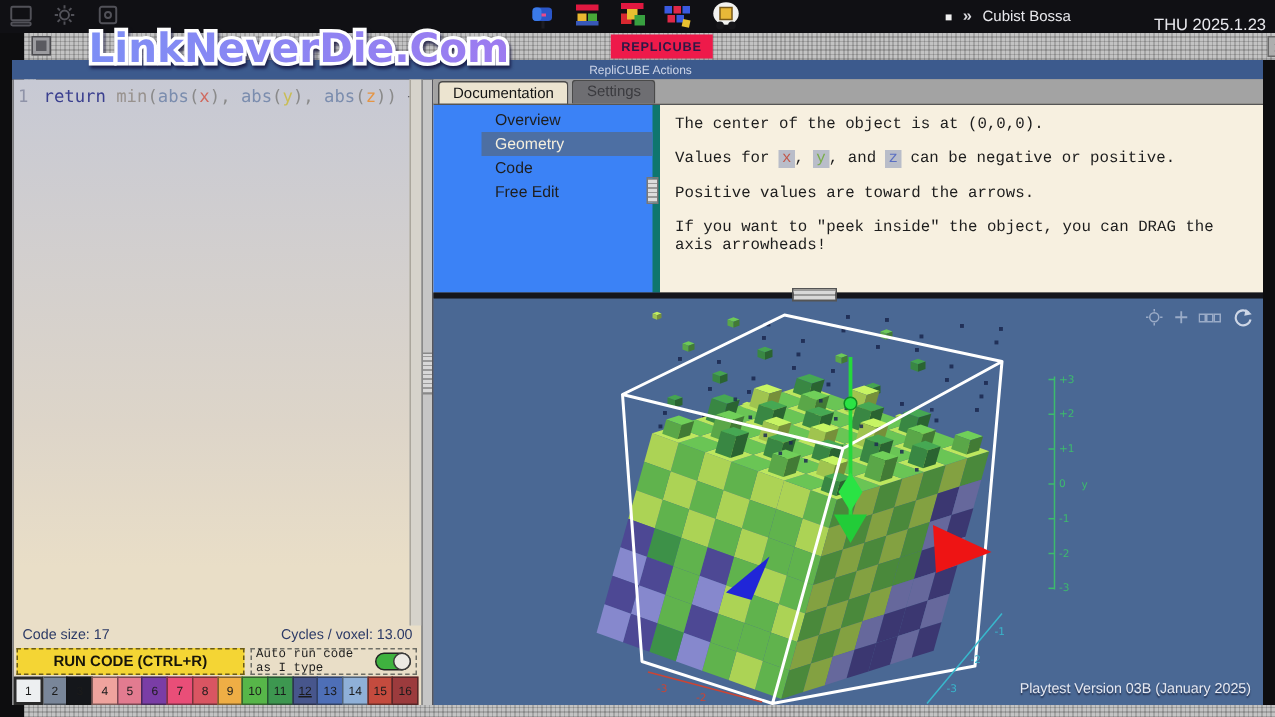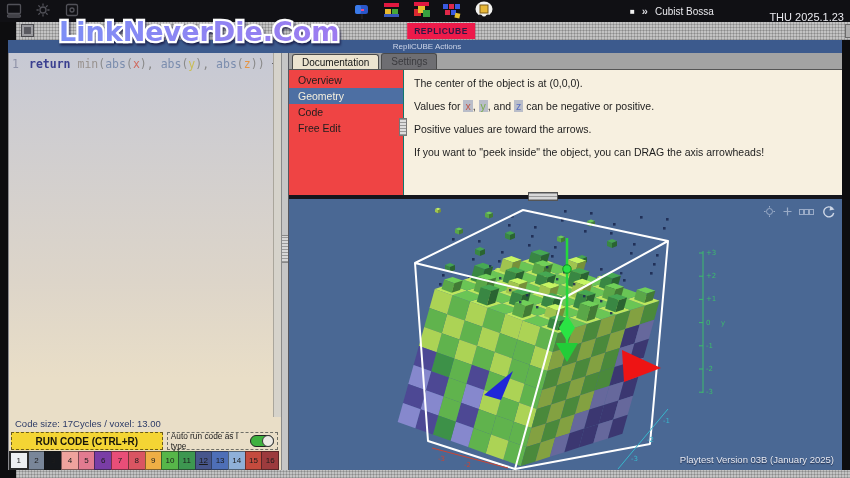--- a/index.html
+++ b/index.html
@@ -32,59 +32,59 @@
   
   .actionsbar{position:absolute;left:8px;top:40px;width:834px;height:13px;background:#3c5a8d;color:#cdd5e8;
     font-size:8px;line-height:13px;padding-left:4px;box-sizing:border-box;text-align:center;}
   
   .left-panel{position:absolute;left:8px;top:53px;width:273px;height:417px;
     background:linear-gradient(#c7c9d4 0%,#ddd5c9 55%,#e9dec7 78%,#e9dec7 100%);border-left:1px solid #8a8a8e;box-sizing:border-box;}
   .code-area{position:absolute;left:0;top:0;right:0;height:364px;}
   .code-line{display:flex;padding:4px 2px 0 3px;font-family:"DejaVu Sans Mono",monospace;font-size:11.5px;white-space:pre;}
   .gutter{width:17px;color:#8f93a8;flex:none;}
   .editor-scroll{position:absolute;right:0;top:0;width:7px;height:364px;background:#d6d3cb;border-left:1px solid #aaa69c;}
-  .seg-kw{color:#3a3f8f;font-weight:bold;}
+  .seg-kw{color:#3a3f8f;font-weight:normal;}
   .seg-fn{color:#98928e;}
   .seg-fnb{color:#7b8dae;}
   .seg-pn{color:#8a8a8a;}
   .seg-vx{color:#d06a5f;}
   .seg-vy{color:#c9bd55;}
   .seg-vz{color:#e59544;}
   .seg-op{color:#63636a;}
   .seg-num{color:#4f4f5c;}
-  .stats-row{position:absolute;left:0;right:0;top:364px;height:14px;display:flex;
+  .stats-row{position:absolute;left:0;right:0;top:364px;height:14px;display:flex;justify-content:space-between;
     padding:1px 6px 0;font-size:9.5px;color:#2c3a66;box-sizing:border-box;}
   .run-row{position:absolute;left:2px;right:3px;top:379px;height:18px;display:flex;gap:4px;}
   .run-btn{flex:1.45;background:#f4d534;border:1px dashed #6b5b16;font-weight:bold;font-size:10px;color:#17150a;
     display:flex;align-items:center;justify-content:center;box-sizing:border-box;}
-  .auto-box{flex:1;border:1px dashed #6e6e66;display:flex;align-items:center;gap:3px;padding:0 3px;font-size:8.3px;color:#1c1c1c;box-sizing:border-box;}
+  .auto-box{flex:1;border:1px dashed #6e6e66;display:flex;align-items:center;gap:3px;padding:0 3px;font-size:8.3px;color:#1c1c1c;box-sizing:border-box;font-family:Liberation Mono, monospace;}
   .auto-box .lbl{flex:1;}
   .toggle{width:24px;height:12px;flex:none;border:1px solid #222;border-radius:7px;background:#3fb13f;position:relative;box-sizing:border-box;}
   .knob{position:absolute;right:-1px;top:-1px;width:12px;height:12px;border-radius:50%;background:#eceae4;border:1px solid #3a3a3a;box-sizing:border-box;}
   .palette-row{position:absolute;left:1px;right:2px;top:398px;height:19px;display:flex;}
   .swatch{flex:1;display:flex;align-items:center;justify-content:center;font-size:8px;color:#1b1b1b;
     border:1px solid rgba(20,20,20,.5);margin-left:-1px;box-sizing:border-box;}
   .swatch.sel{border:2px solid #2a2a2a;z-index:2;}
   
   .vdivider{position:absolute;left:281px;top:53px;width:8px;height:417px;background:#c6c6c6;border-left:1px solid #8a8a8a;border-right:1px solid #55565e;box-sizing:border-box;}
   .v-handle{position:absolute;left:0;right:0;top:182px;height:26px;background:repeating-linear-gradient(0deg,#9a9a9a 0 1px,#d8d8d8 1px 3px);border-top:1px solid #888;border-bottom:1px solid #888;}
   
   .right-area{position:absolute;left:289px;top:53px;width:553px;height:417px;}
   .docs{position:absolute;left:0;top:0;width:553px;height:142px;background:#f7f0e0;}
   .tabstrip{position:absolute;left:0;top:0;right:0;height:16px;background:#a3a3a3;display:flex;align-items:flex-end;padding-left:3px;}
   .tab{font-size:10px;padding:2px 9px 2px;border:1px solid #4a4a4a;border-bottom:none;border-radius:3px 3px 0 0;margin-right:2px;}
   .tab.active{background:#ece4d0;color:#141414;position:relative;top:1px;}
   .tab.inactive{background:#6e6e72;color:#3b3b3f;}
   .docs-body{position:absolute;left:0;top:16px;right:0;bottom:0;display:flex;border-top:1px solid #555;}
-  .docs-sidebar{width:114px;flex:none;background:#ef4444;border-right:1px solid #0f766e;padding-top:2px;position:relative;}
+  .docs-sidebar{width:114px;flex:none;background:#3b82f6;border-right:5px solid #0f766e;padding-top:2px;position:relative;padding-left:32px;}
   .sb-item{font-size:10.5px;color:#1e1e1e;padding:2px 0 2px 9px;}
   .sb-item.sel{background:#4d6fa3;color:#f5efdd;}
   .sb-handle{position:absolute;right:-4px;top:48px;width:6px;height:16px;background:repeating-linear-gradient(0deg,#999 0 1px,#ddd 1px 3px);border:1px solid #777;z-index:3;}
   .docs-content{flex:1;padding:7px 10px;font-size:10.5px;color:#1d1d1d;background:#f7f0e0;}
-  .docs-content p{margin:0 0 11px;}
+  .docs-content p{margin:0 0 11px;font-family:Liberation Mono, monospace;}
   .seg-plain{color:#1d1d1d;}
   .seg-hx{background:#b9bdc9;color:#c2574a;padding:0 2px;}
   .seg-hy{background:#b9bdc9;color:#79ad49;padding:0 2px;}
   .seg-hz{background:#b9bdc9;color:#5a6fc2;padding:0 2px;}
   .panel-gap{position:absolute;left:0;top:142px;width:553px;height:4px;background:#15161c;}
   .h-handle{position:absolute;left:239px;top:139px;width:30px;height:9px;background:repeating-linear-gradient(0deg,#9a9a9a 0 1px,#d8d8d8 1px 3px);border:1px solid #555;z-index:5;box-sizing:border-box;}
   
   .view3d{position:absolute;left:0;top:146px;width:553px;height:271px;background:#4a6894;overflow:hidden;}
   .view3d svg.scene{position:absolute;left:0;top:0;font-family:"DejaVu Sans",sans-serif;}
   .view-icons{position:absolute;right:7px;top:6px;display:flex;gap:6px;align-items:center;opacity:.85;}

